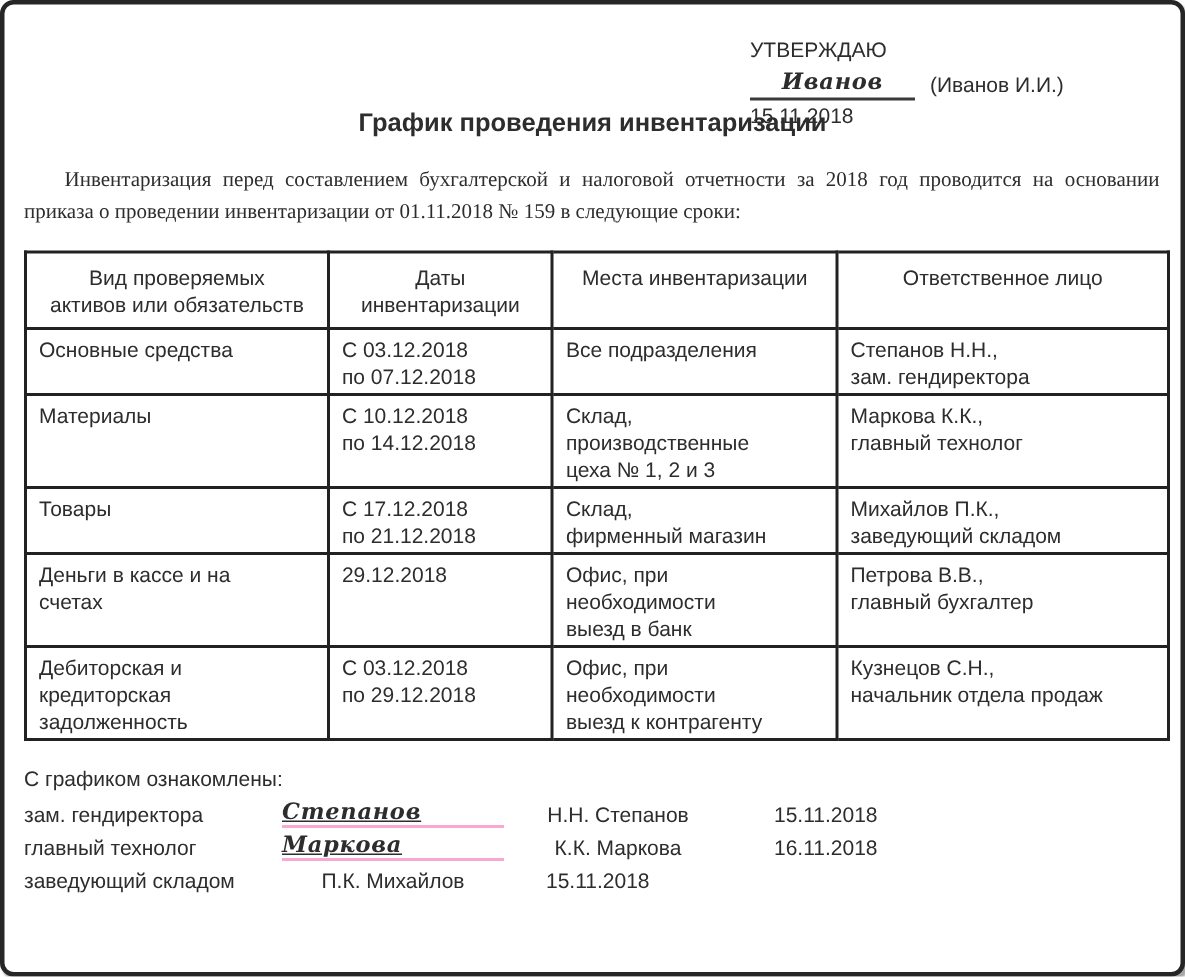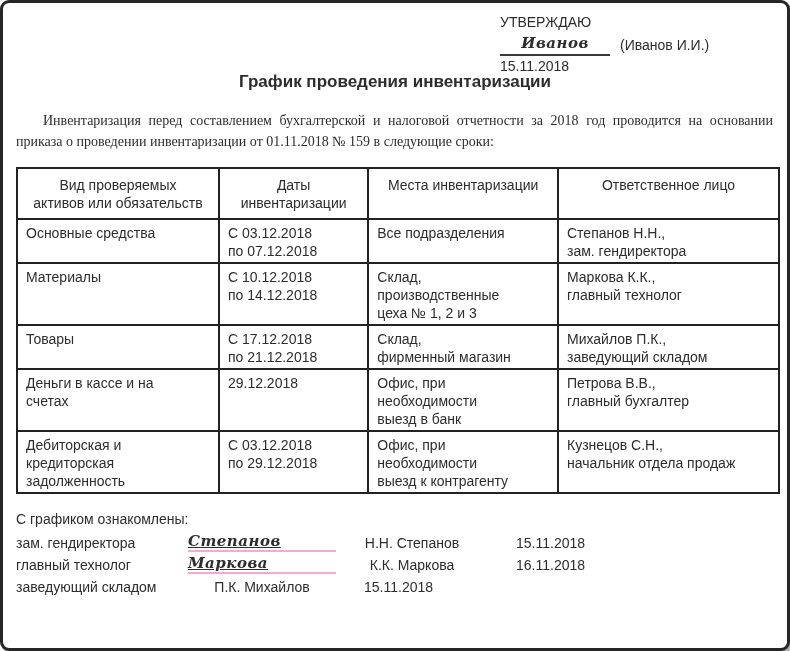--- a/index.html
+++ b/index.html
@@ -15,21 +15,21 @@
     box-shadow: 2px 3px 2px rgba(0,0,0,0.35);
     font-family: "Liberation Sans", "DejaVu Sans", sans-serif;
     color: #2d2d2d;
     overflow: hidden;
   }
 
   
   .approve {
     position: absolute;
     left: 497px;
-    top: 9px;
+    top: 20px;
     font-size: 14px;
     line-height: 21px;
     white-space: nowrap;
   }
   .approve .sig-row { display: flex; align-items: flex-end; }
   .sig-line {
     display: inline-block;
     width: 110px;
     text-align: center;
     border-bottom: 2px solid #3a3a3a;

